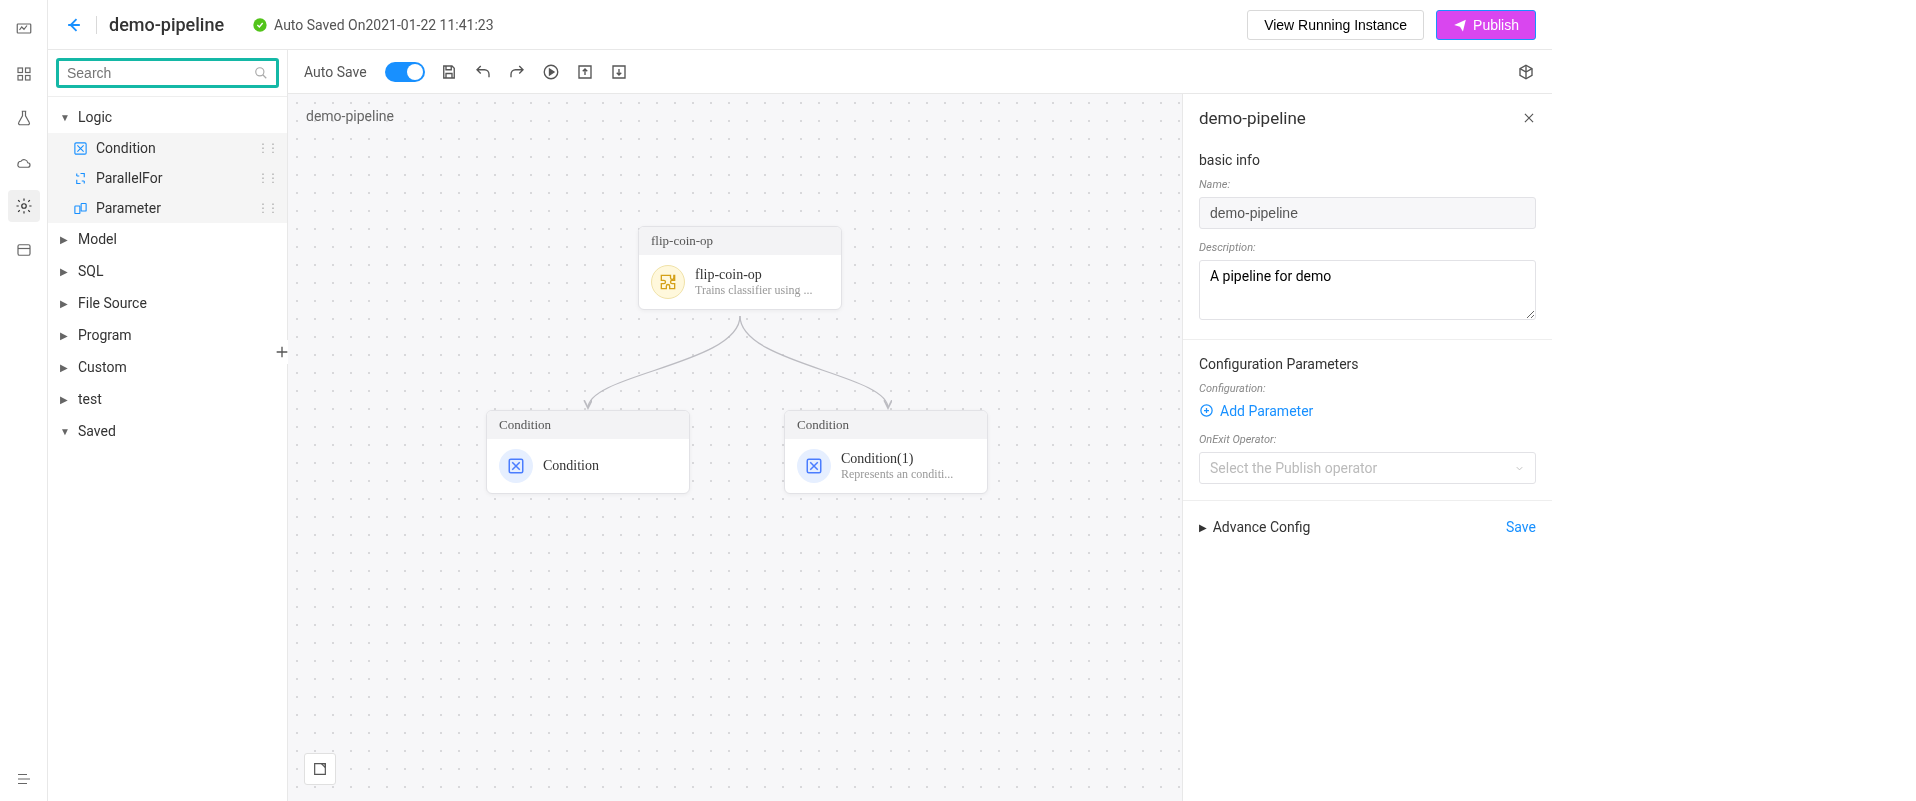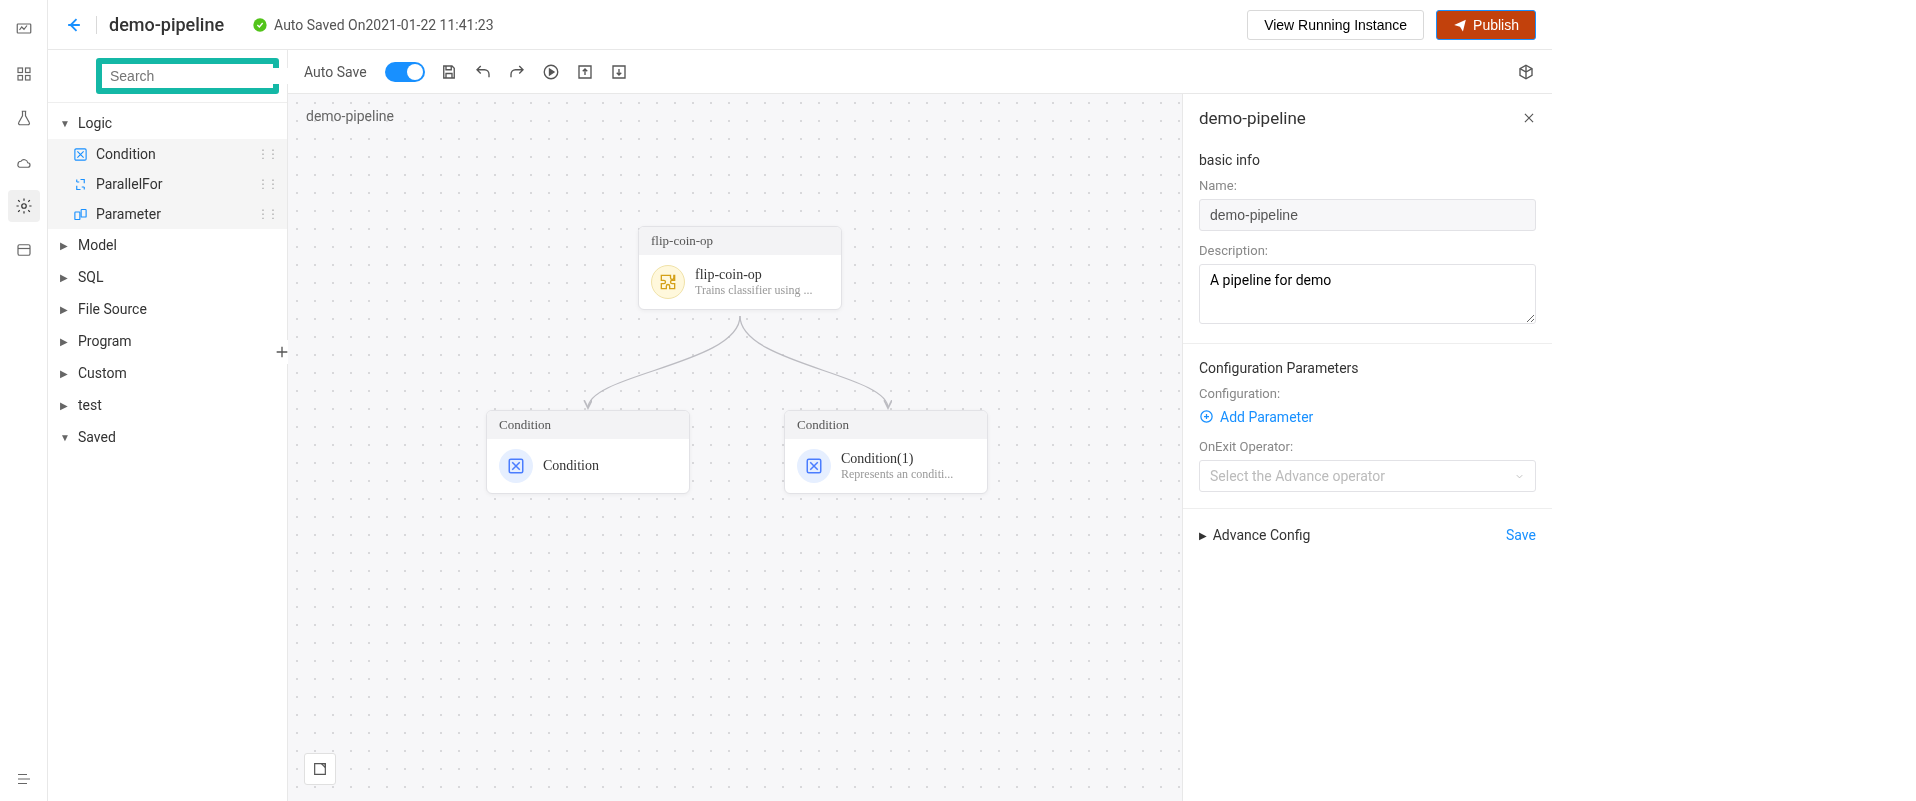--- a/index.html
+++ b/index.html
@@ -17,38 +17,38 @@
 
 
 .header { height: 50px; border-bottom: 1px solid #e8e8e8; display: flex; align-items: center; padding: 0 16px; gap: 12px; }
 .header .back { color: #1890ff; cursor: pointer; display: flex; align-items: center; }
 .header .divider { width: 1px; height: 18px; background: #d9d9d9; }
 .header .title { font-size: 18px; font-weight: 500; color: #333; margin-right: 16px; }
 .header .autosave-badge { display: flex; align-items: center; gap: 6px; color: #555; }
 .header .autosave-badge svg { color: #52c41a; }
 .header .header-spacer { flex: 1; }
 .btn { padding: 6px 16px; border-radius: 3px; cursor: pointer; font-size: 14px; border: 1px solid #d9d9d9; background: #fff; display: inline-flex; align-items: center; gap: 6px; }
-.btn.primary { background: #c2410c; color: #fff; border-color: #1890ff; }
+.btn.primary { background: #d946ef; color: #fff; border-color: #1890ff; }
 .btn.primary svg { fill: #fff; }
 
 
 .toolbar { height: 44px; border-bottom: 1px solid #e8e8e8; display: flex; align-items: center; padding: 0 16px; gap: 14px; color: #555; }
 .toolbar .tlabel { margin-right: 4px; }
 .switch { width: 40px; height: 20px; background: #1890ff; border-radius: 10px; position: relative; cursor: pointer; }
 .switch::after { content: ""; position: absolute; width: 16px; height: 16px; background: #fff; border-radius: 50%; top: 2px; right: 2px; }
 .toolbar .ticon { width: 20px; height: 20px; display: flex; align-items: center; justify-content: center; cursor: pointer; color: #555; }
 .toolbar .tspacer { flex: 1; }
 
 
 .body { flex: 1; display: flex; position: relative; overflow: hidden; }
 
 
 .sidebar { width: 240px; border-right: 1px solid #e8e8e8; display: flex; flex-direction: column; background: #fff; }
 .search-box { padding: 8px; border-bottom: 1px solid #eee; }
-.search-input-wrap { display: flex; align-items: center; border: 6px solid #14b8a6; border-radius: 3px; padding: 4px 8px; margin-left: 40px; }
+.search-input-wrap { display: flex; align-items: center; border: 3px solid #14b8a6; border-radius: 3px; padding: 4px 8px; }
 .search-input-wrap input { border: none; outline: none; flex: 1; font-size: 14px; }
 .tree { flex: 1; overflow-y: auto; padding: 4px 0; }
 .tree-cat { padding: 8px 12px; display: flex; align-items: center; gap: 8px; cursor: pointer; color: #333; }
 .tree-cat .caret { width: 10px; font-size: 10px; color: #666; }
 .tree-item { padding: 7px 12px 7px 24px; display: flex; align-items: center; gap: 8px; cursor: grab; color: #333; position: relative; }
 .tree-item:hover, .tree-item.hov { background: #f5f5f5; }
 .tree-item .item-icon { width: 16px; height: 16px; display: flex; align-items: center; justify-content: center; color: #1890ff; }
 .tree-item .grip { position: absolute; right: 10px; color: #aaa; font-size: 12px; letter-spacing: -2px; }
 .add-cat { position: absolute; left: 222px; top: 290px; width: 24px; height: 24px; display: flex; align-items: center; justify-content: center; color: #555; cursor: pointer; background: #fff; }
 .collapse-handle { position: absolute; left: 242px; top: 290px; width: 14px; height: 24px; background: #fff; border: 1px solid #e0e0e0; border-left: none; display: flex; align-items: center; justify-content: center; color: #888; font-size: 10px; cursor: pointer; border-radius: 0 3px 3px 0; }
@@ -72,21 +72,21 @@
 .edges path { stroke: #bcbcc2; stroke-width: 1.3; fill: none; }
 
 
 .right-panel { width: 370px; border-left: 1px solid #e8e8e8; background: #fff; display: flex; flex-direction: column; }
 .rp-head { display: flex; align-items: center; justify-content: space-between; padding: 14px 16px; }
 .rp-head .rp-title { font-size: 17px; color: #333; }
 .rp-head .close { cursor: pointer; color: #555; }
 .rp-body { padding: 0 16px 16px; overflow-y: auto; flex: 1; }
 .rp-section { margin-top: 10px; }
 .rp-section-title { font-size: 14px; color: #333; margin-bottom: 10px; }
-.field-label { font-size: 13px; color: #888; margin-bottom: 6px; }
+.field-label { font-size: 11px; color: #888; margin-bottom: 6px; font-style: italic; }
 .field-input { width: 100%; padding: 7px 10px; border: 1px solid #e2e2e6; border-radius: 3px; background: #f7f7f9; color: #555; font-size: 14px; }
 .field-textarea { width: 100%; padding: 7px 10px; border: 1px solid #e2e2e6; border-radius: 3px; font-size: 14px; resize: vertical; min-height: 60px; font-family: inherit; }
 .add-param { color: #1890ff; display: flex; gap: 6px; cursor: pointer; margin: 8px 0 14px; }
 .select { width: 100%; padding: 7px 10px; border: 1px solid #e2e2e6; border-radius: 3px; color: #bbb; display: flex; justify-content: space-between; align-items: center; cursor: pointer; }
 .rp-footer-row { display: flex; justify-content: space-between; align-items: center; margin-top: 18px; }
 .advance { display: flex; align-items: center; gap: 6px; cursor: pointer; color: #333; }
 .reset { color: #1890ff; cursor: pointer; }
 .hr { height: 1px; background: #eee; margin: 16px -16px; }
 
 svg { display: block; }
@@ -397,21 +397,21 @@
                 <div class="field-label">Configuration:</div>
                 <div class="add-param">
                   <svg width="15" height="15" viewBox="0 0 24 24" fill="none" stroke="#1890ff" stroke-width="2">
                       <circle cx="12" cy="12" r="9"></circle>
                       <path d="M12 8v8M8 12h8"></path>
                     </svg>
                   <span>Add Parameter</span>
                 </div>
                 <div class="field-label">OnExit Operator:</div>
                 <div class="select">
-                  <span>Select the Advance operator</span>
+                  <span>Select the Publish operator</span>
                   <svg width="11" height="11" viewBox="0 0 24 24" fill="none" stroke="#bbb" stroke-width="2">
                       <path d="M6 9l6 6 6-6"></path>
                     </svg>
                 </div>
               </div>
               <div class="hr"></div>
               <div class="rp-footer-row">
                 <div class="advance">
                   <span style="font-size:10px">▶</span>
                   <span>Advance Config</span>

